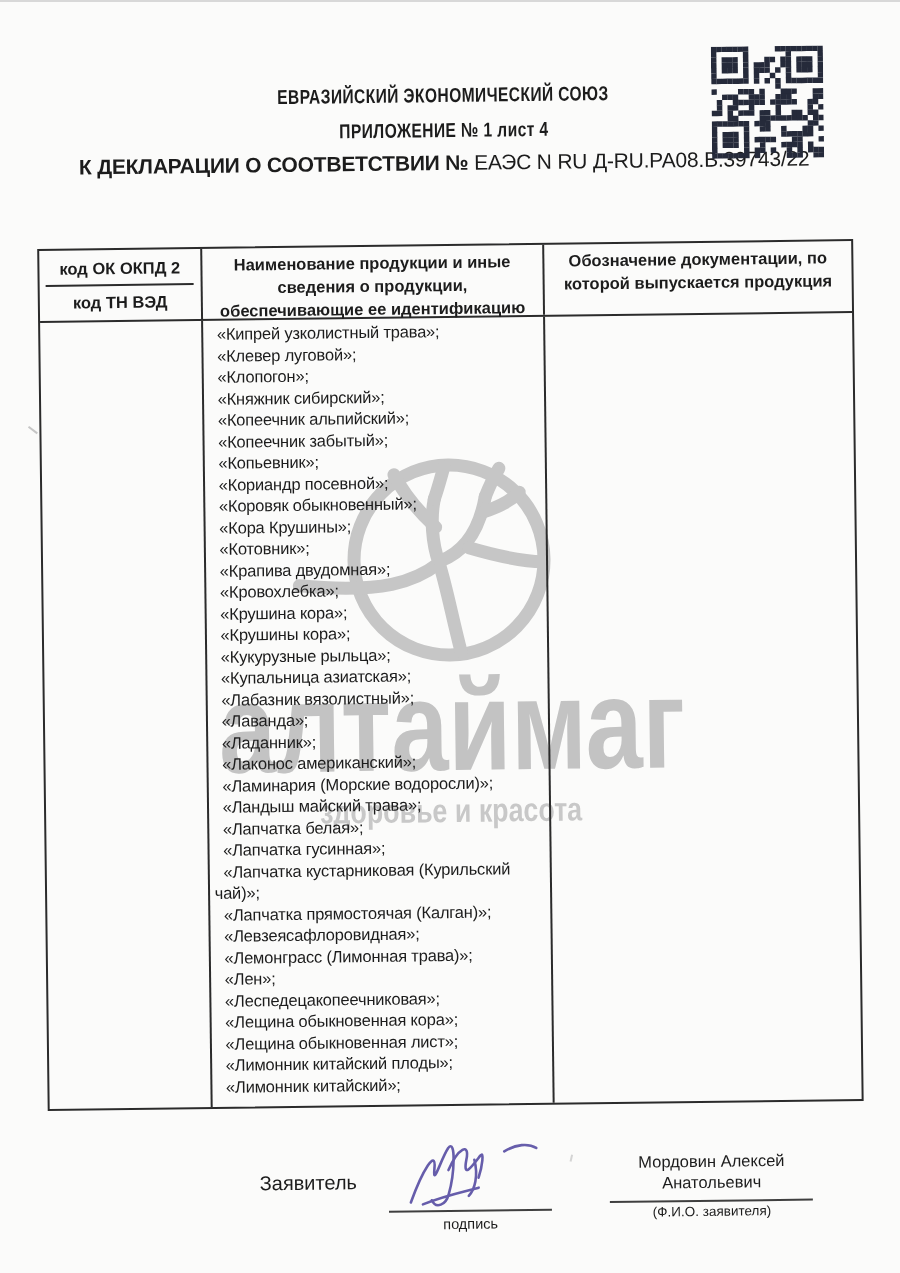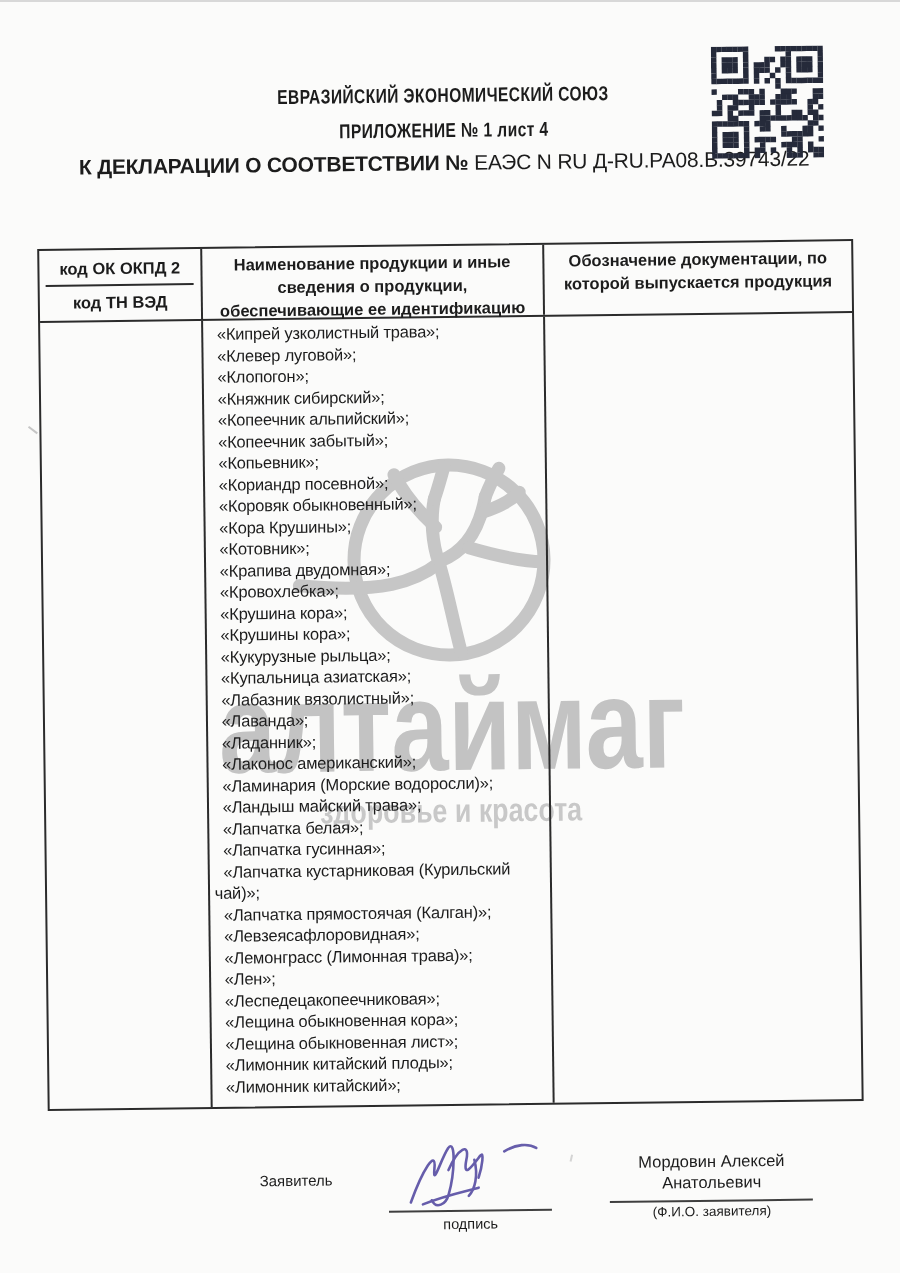--- a/index.html
+++ b/index.html
@@ -36,21 +36,21 @@
   .c1{width:163px;border-right:2px solid #2b2b2b;}
   .c2{width:343px;border-right:2px solid #2b2b2b;}
   .c3{width:308px;}
   .th{font-weight:bold;font-size:16.5px;text-align:center;line-height:23px;padding-top:5px;}
   .c1h{display:flex;flex-direction:column;align-items:center;padding-top:7px;}
   .c1h .sep{width:148px;height:2px;background:#2b2b2b;margin:4px 0 5px 0;}
   .products{padding:3px 2px 0 5px;font-size:16.5px;line-height:21.5px;}
   .product-item{text-indent:9px;letter-spacing:-0.2px;}
 
   
-  .f-label{position:absolute;left:253px;top:1170px;font-size:15px;z-index:2;text-align:center;}
+  .f-label{position:absolute;left:253px;top:1170px;font-size:20px;z-index:2;text-align:center;}
   .sig-svg{position:absolute;left:398px;top:1136px;z-index:2;}
   .sig-line{position:absolute;left:382px;top:1210px;width:163px;height:2px;background:#3f3f3f;z-index:2;}
   .sig-cap{position:absolute;left:382px;top:1216px;width:163px;text-align:center;font-size:14.5px;z-index:2;}
   .name-block{position:absolute;left:600px;top:1154px;width:210px;text-align:center;font-size:16.5px;line-height:21px;z-index:2;}
   .name-line{position:absolute;left:603px;top:1203px;width:203px;height:2px;background:#3f3f3f;z-index:2;}
   .name-cap{position:absolute;left:600px;top:1207px;width:210px;text-align:center;font-size:13.5px;z-index:2;}
 
   
   .artifact{position:absolute;background:#9a9a9a;opacity:.55;z-index:2;}
   .a1{left:30px;top:424px;width:11px;height:2px;transform:rotate(38deg);}

